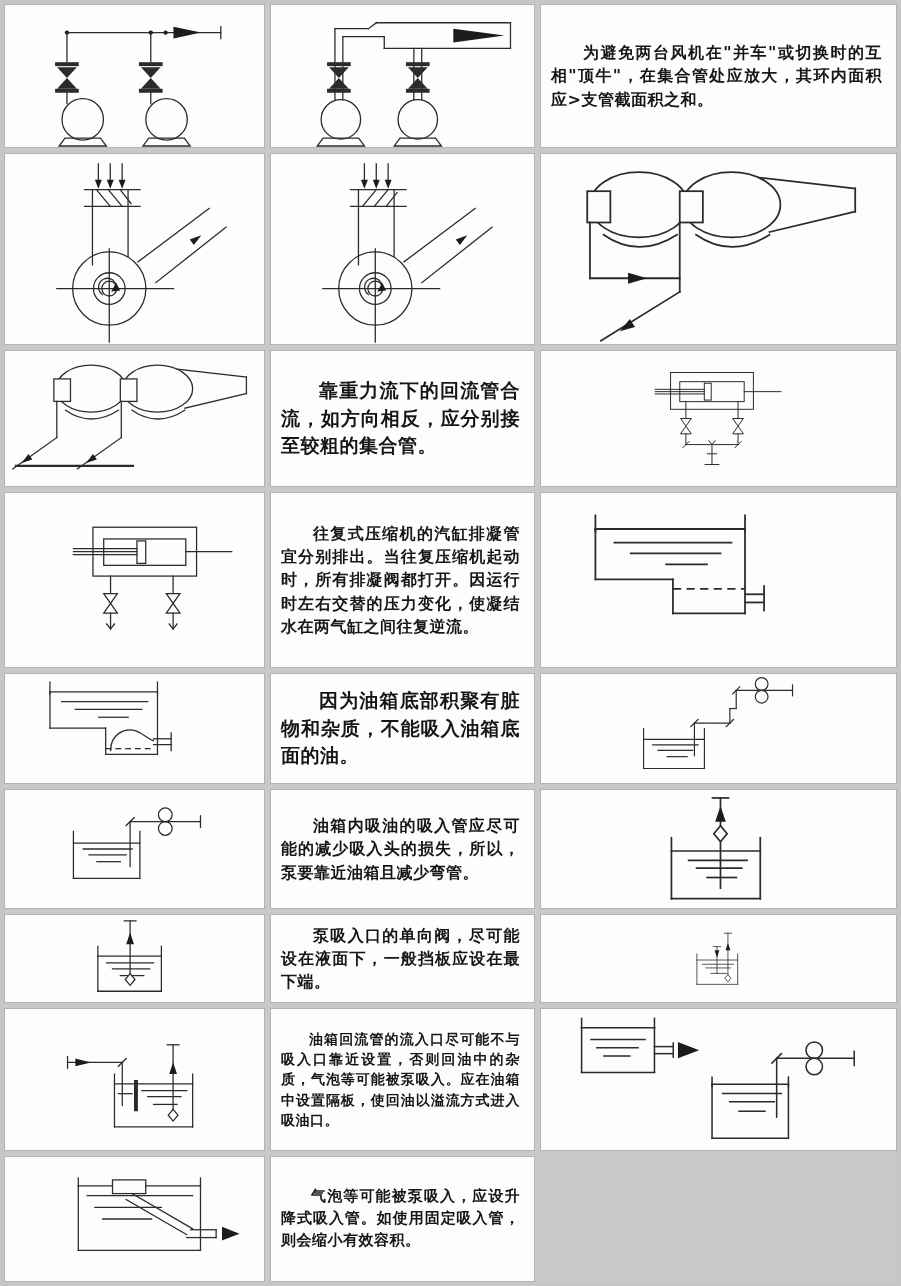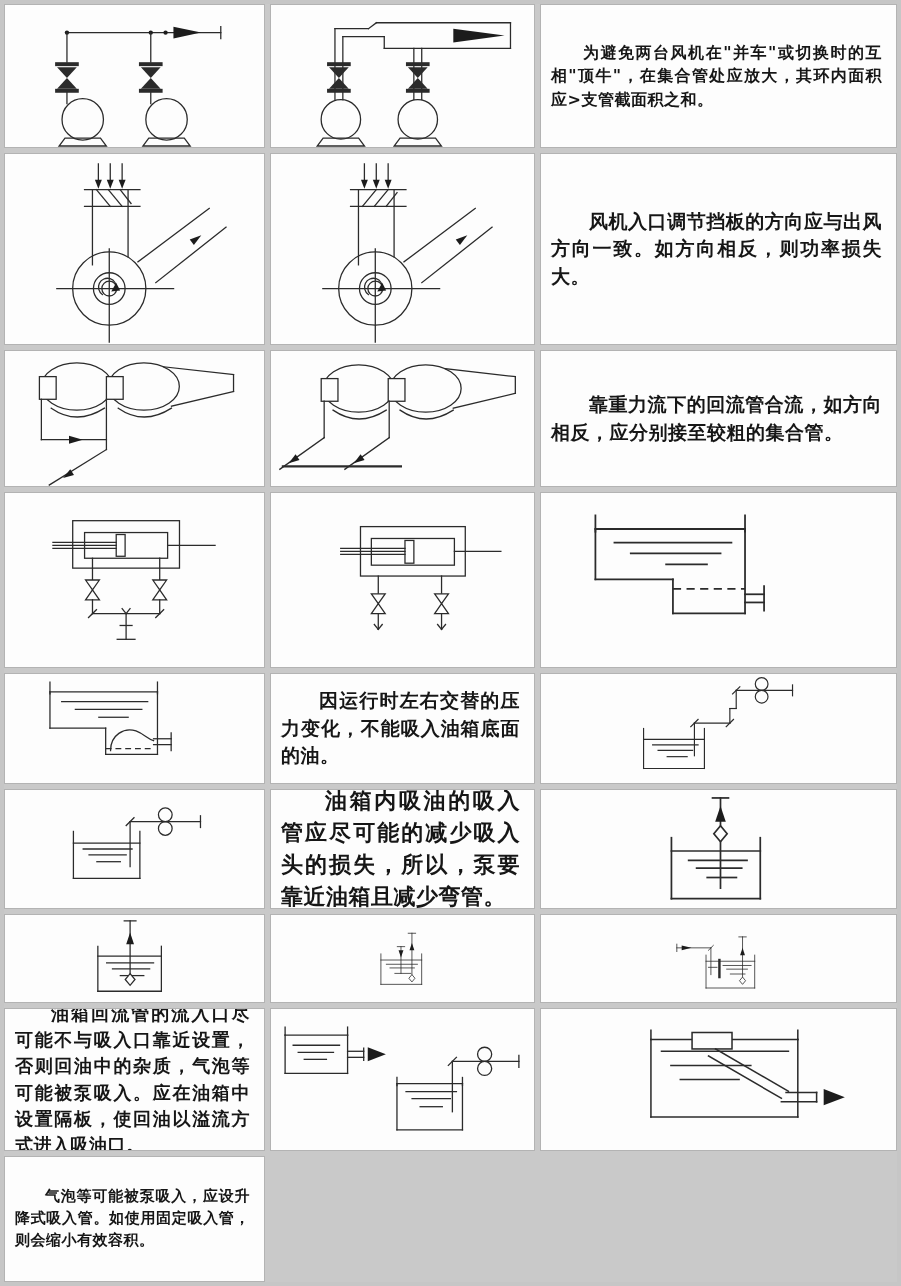--- a/index.html
+++ b/index.html
@@ -20,22 +20,22 @@
   .txt{
     padding:4px 14px 4px 10px;
   }
   .note{
     width:100%;color:#161616;font-weight:bold;
     text-align:justify;text-indent:2em;line-height:1.45;
     letter-spacing:0.5px;
   }
   .fs-a{font-size:16px;}  
   .fs-b{font-size:19px;}  
-  .fs-c{font-size:22px;}  
-  .fs-d{font-size:18px;}
+  .fs-c{font-size:16px;}  
+  .fs-d{font-size:14px;}
   .fs-e{font-size:15px;}  
   
   .ln{stroke:#2b2b2b;stroke-width:1.3;fill:none;stroke-linecap:square;}
   .th{stroke:#2b2b2b;stroke-width:2.2;fill:none;}
   .bf{stroke:#2b2b2b;stroke-width:4;fill:none;}
   .fl{fill:#1c1c1c;stroke:none;}
   .wv{fill:#2b2b2b;stroke:none;}
   .ow{stroke:#2b2b2b;stroke-width:1.3;fill:#fdfdfd;}
   .ds{stroke:#2b2b2b;stroke-width:1.3;fill:none;stroke-dasharray:6 4;}
 </style>
@@ -149,23 +149,20 @@
       <circle class="ln" cx="105" cy="136" r="7.5"></circle>
       <line class="ln" x1="52" y1="136" x2="170" y2="136"></line>
       <line class="ln" x1="105" y1="96" x2="105" y2="190"></line>
       <line class="ln" x1="134" y1="109" x2="206" y2="55"></line>
       <line class="ln" x1="152" y1="130" x2="223" y2="74"></line>
       <polygon class="fl" points="198,82 190.5,92 186.3,86.4"></polygon>
       <path class="ln" d="M 98,142 A 9 9 0 1 1 112,136"></path>
       <polygon class="fl" points="112,130 116,138 107,139"></polygon>
     </svg>
   </div>
-  <div class="cell txt">
-    <div class="note fs-b">风机入口调节挡板的方向应与出风方向一致。如方向相反，则功率损失大。</div>
-  </div>
 
   <div class="cell">
     <svg viewBox="0 0 261 137" preserveAspectRatio="xMidYMid meet">
       <ellipse class="ln" cx="72" cy="36" rx="36" ry="24"></ellipse>
       <rect class="ow" x="34" y="26" width="17" height="23"></rect>
       <path class="ln" d="M 46,58 Q 72,76 100,58"></path>
       <ellipse class="ln" cx="140" cy="36" rx="36" ry="24"></ellipse>
       <rect class="ow" x="102" y="26" width="17" height="23"></rect>
       <path class="ln" d="M 114,58 Q 140,76 168,58"></path>
       <line class="ln" x1="160" y1="16" x2="231" y2="24"></line>
@@ -246,20 +243,23 @@
       <line class="ln" x1="104" y1="133" x2="108" y2="138"></line>
         <line class="ln" x1="112" y1="133" x2="108" y2="138"></line>
       <line class="ln" x1="172" y1="84" x2="172" y2="102"></line>
       <polygon class="ow" points="165,102 179,102 172,112"></polygon>
         <polygon class="ow" points="165,122 179,122 172,112"></polygon>
       <line class="ln" x1="172" y1="122" x2="172" y2="138"></line>
       <line class="ln" x1="168" y1="133" x2="172" y2="138"></line>
         <line class="ln" x1="176" y1="133" x2="172" y2="138"></line>
     </svg>
   </div>
+  <div class="cell txt">
+    <div class="note fs-a">往复式压缩机的汽缸排凝管宜分别排出。当往复压缩机起动时，所有排凝阀都打开。因运行时左右交替的压力变化，使凝结水在两气缸之间往复逆流。</div>
+  </div>
 
   <div class="cell">
     <svg viewBox="0 0 261 111" preserveAspectRatio="xMidYMid meet">
       <line class="ln" x1="40" y1="8" x2="40" y2="20"></line>
         <line class="ln" x1="150" y1="8" x2="150" y2="20"></line>
       <line class="ln" x1="40" y1="18" x2="150" y2="18"></line>
       <line class="ln" x1="40" y1="18" x2="40" y2="55"></line>
       <line class="ln" x1="40" y1="55" x2="97" y2="55"></line>
       <line class="ln" x1="97" y1="55" x2="97" y2="80"></line>
       <line class="ln" x1="97" y1="80" x2="150" y2="80"></line>
@@ -287,21 +287,21 @@
       <line class="ln" x1="72" y1="36" x2="140" y2="36"></line>
       <line class="ln" x1="96" y1="44" x2="126" y2="44"></line>
       <line class="ds" x1="103" y1="76" x2="152" y2="76"></line>
       <path class="ln" d="M 108,78 C 108,62 122,54 134,58 C 142,61 146,66 152,68"></path>
       <line class="ln" x1="152" y1="66" x2="170" y2="66"></line>
         <line class="ln" x1="152" y1="72" x2="170" y2="72"></line>
       <line class="ln" x1="170" y1="60" x2="170" y2="78"></line>
     </svg>
   </div>
   <div class="cell txt">
-    <div class="note fs-b">因运行时左右交替的压力变化，不能吸入油箱底面的油。</div>
+    <div class="note fs-b">因为油箱底部积聚有脏物和杂质，不能吸入油箱底面的油。</div>
   </div>
 
   <div class="cell">
     <svg viewBox="0 0 261 120" preserveAspectRatio="xMidYMid meet">
       <line class="ln" x1="48" y1="60" x2="48" y2="104"></line>
       <line class="ln" x1="48" y1="104" x2="115" y2="104"></line>
       <line class="ln" x1="115" y1="104" x2="115" y2="60"></line>
       <line class="ln" x1="48" y1="72" x2="115" y2="72"></line>
       <line class="ln" x1="58" y1="78" x2="108" y2="78"></line>
       <line class="ln" x1="64" y1="84" x2="102" y2="84"></line>
@@ -363,20 +363,23 @@
       <line class="ln" x1="160" y1="78" x2="160" y2="32"></line>
       <line class="ln" x1="95" y1="42" x2="160" y2="42"></line>
       <line class="ln" x1="104" y1="49" x2="152" y2="49"></line>
       <line class="ln" x1="110" y1="55" x2="148" y2="55"></line>
       <line class="ln" x1="118" y1="62" x2="142" y2="62"></line>
       <line class="ln" x1="128" y1="70" x2="128" y2="6"></line>
       <line class="ln" x1="122" y1="6" x2="134" y2="6"></line>
       <polygon class="fl" points="124,30 132,30 128,18"></polygon>
       <polygon class="ow" points="128,60 133,66 128,72 123,66"></polygon>
     </svg>
+  </div>
+  <div class="cell txt">
+    <div class="note fs-c">泵吸入口的单向阀，尽可能设在液面下，一般挡板应设在最下端。</div>
   </div>
 
   <div class="cell">
     <svg viewBox="0 0 261 143" preserveAspectRatio="xMidYMid meet">
       <line class="ln" x1="95" y1="64" x2="95" y2="114"></line>
       <line class="ln" x1="95" y1="114" x2="162" y2="114"></line>
       <line class="ln" x1="162" y1="114" x2="162" y2="64"></line>
       <line class="ln" x1="95" y1="74" x2="162" y2="74"></line>
       <line class="ln" x1="104" y1="81" x2="155" y2="81"></line>
       <line class="ln" x1="110" y1="87" x2="150" y2="87"></line>

